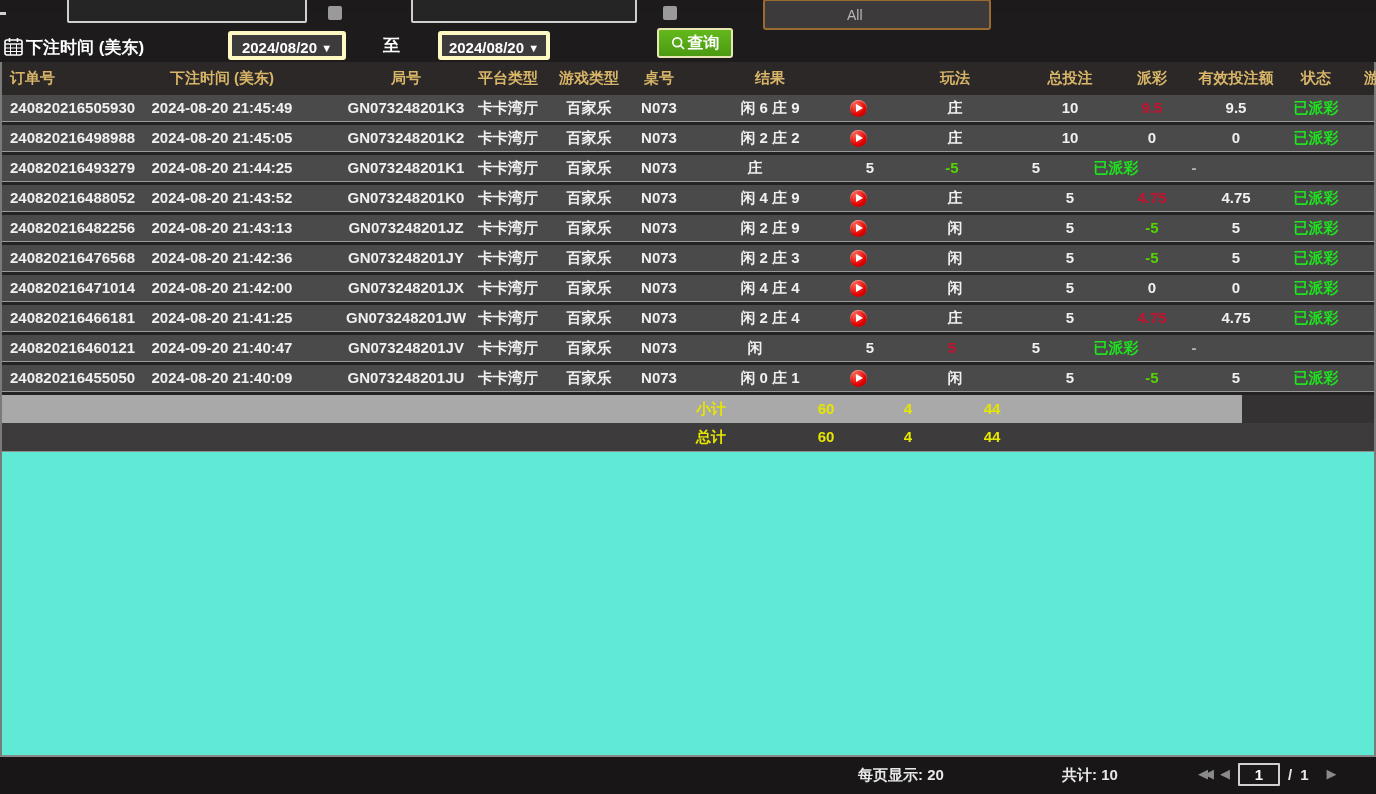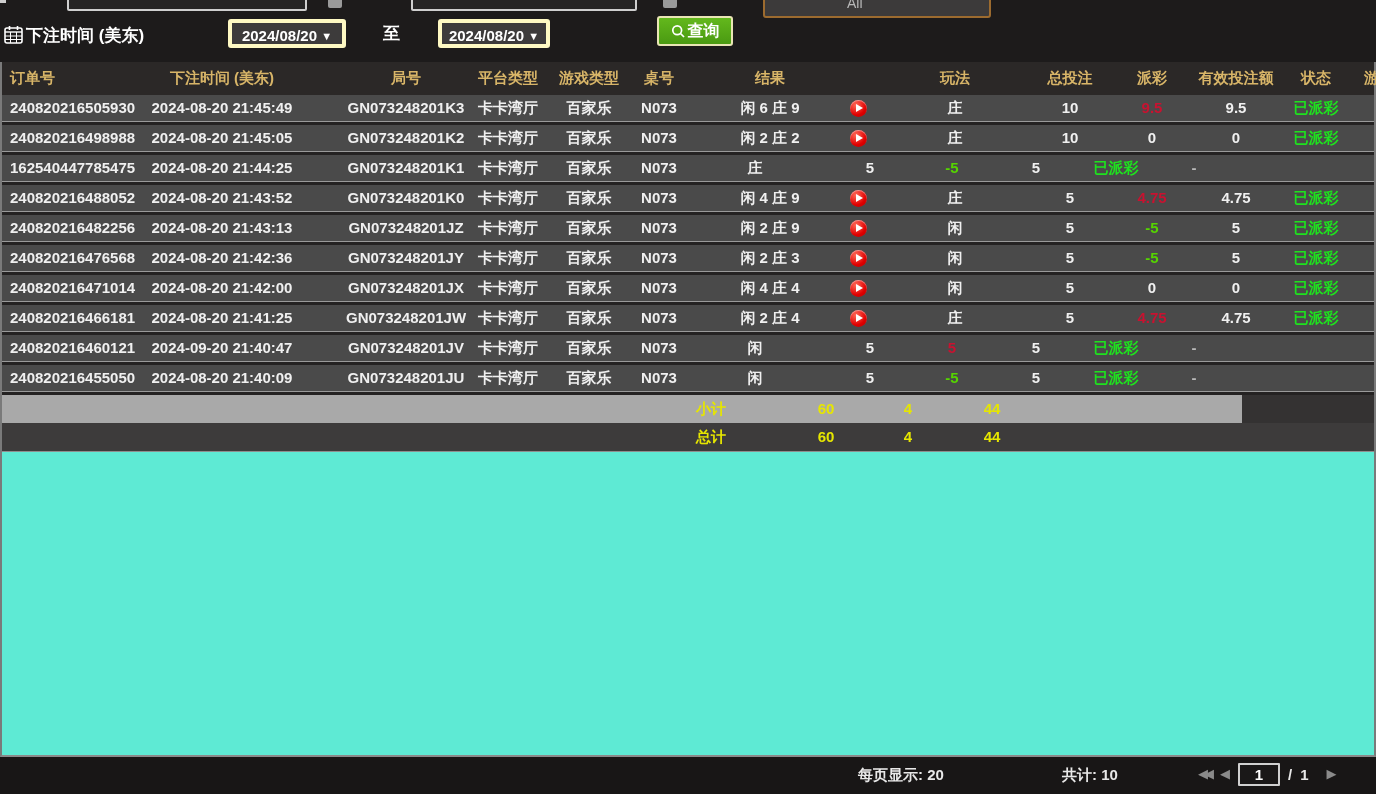--- a/index.html
+++ b/index.html
@@ -1,20 +1,20 @@
 <!DOCTYPE html>
 <html><head>
 <meta charset="utf-8">
 <style>
   html,body{margin:0;padding:0;background:#1c1a1a;}
   *{box-sizing:border-box;font-family:"Liberation Sans","DejaVu Sans",sans-serif;}
   #app{position:relative;width:1376px;height:794px;overflow:hidden;background:#1c1a1a;}
 
   
-  .filterbar{position:absolute;left:0;top:0;width:1376px;height:71px;background:#1d1b1b;}
+  .filterbar{position:absolute;left:0;top:12px;width:1376px;height:71px;background:#1d1b1b;}
   .cut-input{position:absolute;top:-20px;height:31px;background:#262525;border:2px solid #cfcfcf;border-radius:2px;}
   .cut-icon{position:absolute;top:-6px;width:14px;height:14px;background:#9a9a9a;border-radius:2px;}
   .cut-select{position:absolute;left:763px;top:-13px;width:228px;height:31px;background:#3c3a3a;border:2px solid #9c6b2f;border-radius:3px;color:#b8b8b8;font-size:14px;line-height:29px;padding-left:82px;}
   .corner-mark{position:absolute;left:0;top:0;width:6px;height:3px;background:#cfcfcf;}
 
   .bet-time-label{position:absolute;left:26px;top:24px;color:#fff;font-weight:700;font-size:17px;}
   .cal-icon{position:absolute;left:4px;top:25px;}
   .date-select{position:absolute;top:19px;width:118px;height:29px;background:#3d3b3b;border:4px solid #fef9c3;border-radius:3px;color:#fff;font-weight:700;font-size:15px;text-align:center;line-height:26px;cursor:pointer;}
   .date-caret{font-size:11px;vertical-align:1px;}
   .to-label{position:absolute;left:383px;top:22px;color:#fff;font-weight:700;font-size:17px;}
@@ -167,21 +167,21 @@
     </div>
     <div class="cell c7">庄</div>
     <div class="cell c8">10</div>
     <div class="cell c9 zero">0</div>
     <div class="cell c10">0</div>
     <div class="cell c11 status">已派彩</div>
     <div class="cell c12 mode">-</div>
   </div>
 
   <div class="trow">
-    <div class="cell c0">162540447785475</div>
+    <div class="cell c0">240820216493279</div>
     <div class="cell c1">2024-08-20 21:44:25</div>
     <div class="cell c2">GN073248201K1</div>
     <div class="cell c3">卡卡湾厅</div>
     <div class="cell c4">百家乐</div>
     <div class="cell c5">N073</div>
     <div class="cell c7">庄</div>
     <div class="cell c8">5</div>
     <div class="cell c9 neg">-5</div>
     <div class="cell c10">5</div>
     <div class="cell c11 status">已派彩</div>
@@ -308,20 +308,26 @@
     <div class="cell c12 mode">-</div>
   </div>
 
   <div class="trow">
     <div class="cell c0">240820216455050</div>
     <div class="cell c1">2024-08-20 21:40:09</div>
     <div class="cell c2">GN073248201JU</div>
     <div class="cell c3">卡卡湾厅</div>
     <div class="cell c4">百家乐</div>
     <div class="cell c5">N073</div>
+    <div class="cell c6 result-wrap">
+      <span class="result-text">闲 0 庄 1</span>
+      <span class="icon-cell">
+              <span class="play-icon"></span>
+            </span>
+    </div>
     <div class="cell c7">闲</div>
     <div class="cell c8">5</div>
     <div class="cell c9 neg">-5</div>
     <div class="cell c10">5</div>
     <div class="cell c11 status">已派彩</div>
     <div class="cell c12 mode">-</div>
   </div>
 </div>
 
     <div class="sumrow">

